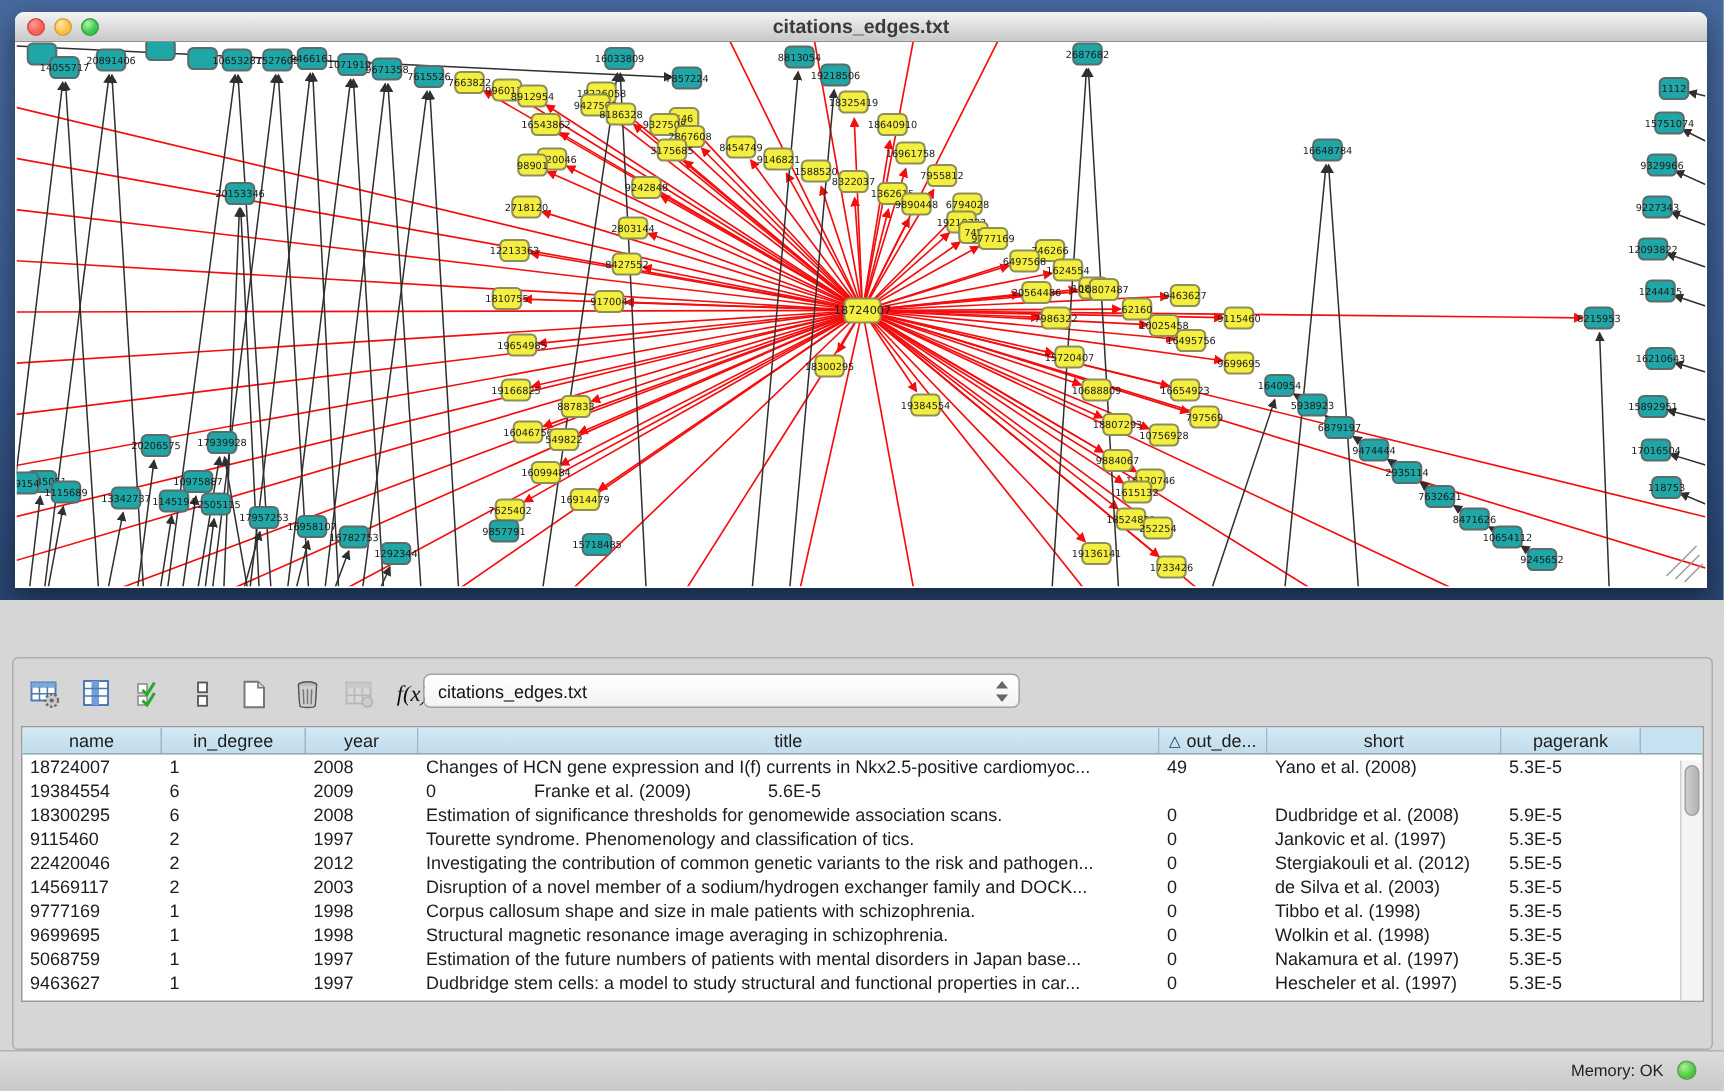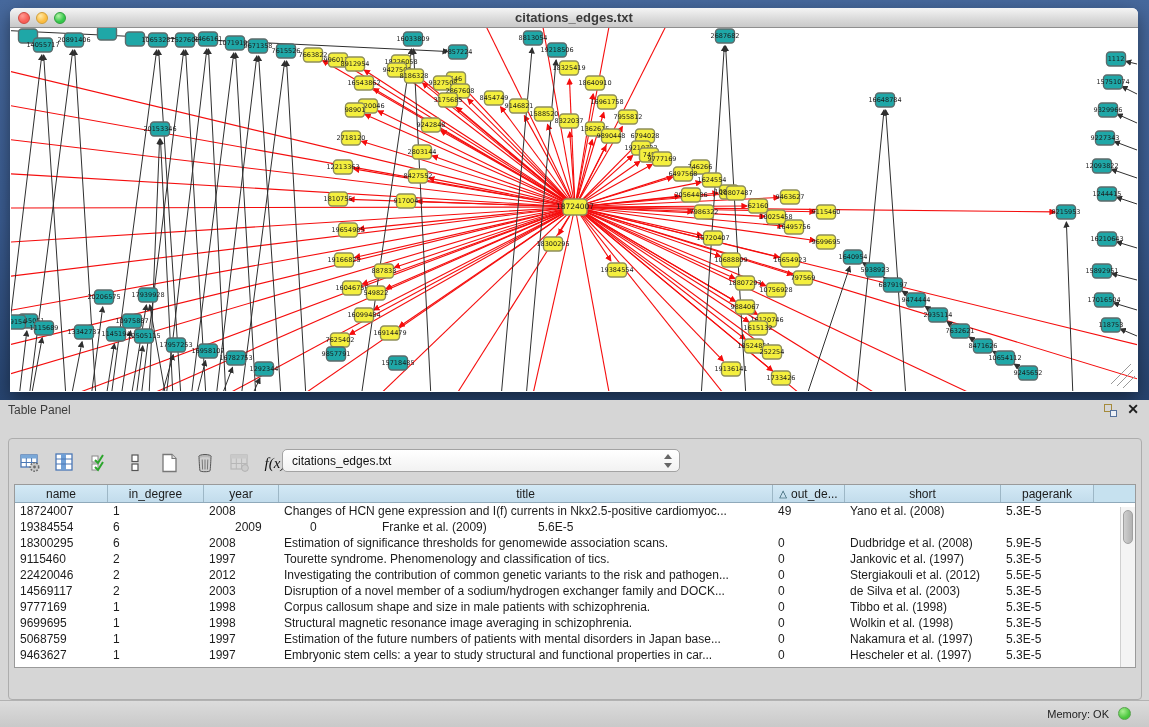--- a/index.html
+++ b/index.html
@@ -761,28 +761,20 @@
               <rect x="377.5" y="328" width="19" height="14" rx="3.5" fill="#1fa7a7" stroke="#5c6b6b" stroke-width="1.4"></rect>
               <text x="387" y="337.4" text-anchor="middle" font-size="6.5" font-family="&quot;DejaVu Sans&quot;, sans-serif" fill="#1a1a1a">15718485</text>
             </g>
           </g>
       </svg>
     </div>
   </div>
 </div>
 
 <div class="table-panel">
-  <div class="panel-header">
-    <span class="panel-title">Table Panel</span>
-    <span class="panel-float">
-        <span class="sq1"></span>
-        <span class="sq2"></span>
-      </span>
-    <span class="panel-close">✕</span>
-  </div>
 
   <div class="panel-body">
     <div class="inner-box"></div>
 
     <div class="toolbar">
       <div class="tbtn">
         <svg width="22" height="20">
             <rect x="2" y="2" width="16" height="12" fill="#fff" stroke="#4a77b5" stroke-width="1.3"></rect>
             <rect x="2" y="2" width="16" height="3.5" fill="#7aa8d8"></rect>
             <line x1="7.3" y1="5" x2="7.3" y2="14" stroke="#4a77b5"></line>
@@ -868,21 +860,21 @@
             <div class="td" style="width: 96px;">1</div>
             <div class="td" style="width: 75px;">2008</div>
             <div class="td" style="width: 494px;">Changes of HCN gene expression and I(f) currents in Nkx2.5-positive cardiomyoc...</div>
             <div class="td" style="width: 72px;">49</div>
             <div class="td" style="width: 156px;">Yano et al. (2008)</div>
             <div class="td" style="width: 93px;">5.3E-5</div>
           </div>
           <div class="trow">
             <div class="td" style="width: 93px;">19384554</div>
             <div class="td" style="width: 96px;">6</div>
-            <div class="td" style="width: 75px; margin-left: 26px;">2009</div>
+            <div class="td" style="width: 75px;">2009</div>
             <div class="td" style="width: 72px;">0</div>
             <div class="td" style="width: 156px;">Franke et al. (2009)</div>
             <div class="td" style="width: 93px;">5.6E-5</div>
           </div>
           <div class="trow">
             <div class="td" style="width: 93px;">18300295</div>
             <div class="td" style="width: 96px;">6</div>
             <div class="td" style="width: 75px;">2008</div>
             <div class="td" style="width: 494px;">Estimation of significance thresholds for genomewide association scans.</div>
             <div class="td" style="width: 72px;">0</div>
@@ -940,21 +932,21 @@
             <div class="td" style="width: 75px;">1997</div>
             <div class="td" style="width: 494px;">Estimation of the future numbers of patients with mental disorders in Japan base...</div>
             <div class="td" style="width: 72px;">0</div>
             <div class="td" style="width: 156px;">Nakamura et al. (1997)</div>
             <div class="td" style="width: 93px;">5.3E-5</div>
           </div>
           <div class="trow">
             <div class="td" style="width: 93px;">9463627</div>
             <div class="td" style="width: 96px;">1</div>
             <div class="td" style="width: 75px;">1997</div>
-            <div class="td" style="width: 494px;">Embryonic stem cells: a year to study structural and functional properties in car...</div>
+            <div class="td" style="width: 494px;">Dudbridge stem cells: a model to study structural and functional properties in car...</div>
             <div class="td" style="width: 72px;">0</div>
             <div class="td" style="width: 156px;">Hescheler et al. (1997)</div>
             <div class="td" style="width: 93px;">5.3E-5</div>
           </div>
         </div>
       <div class="vscroll">
         <div class="vthumb"></div>
       </div>
     </div>
 

